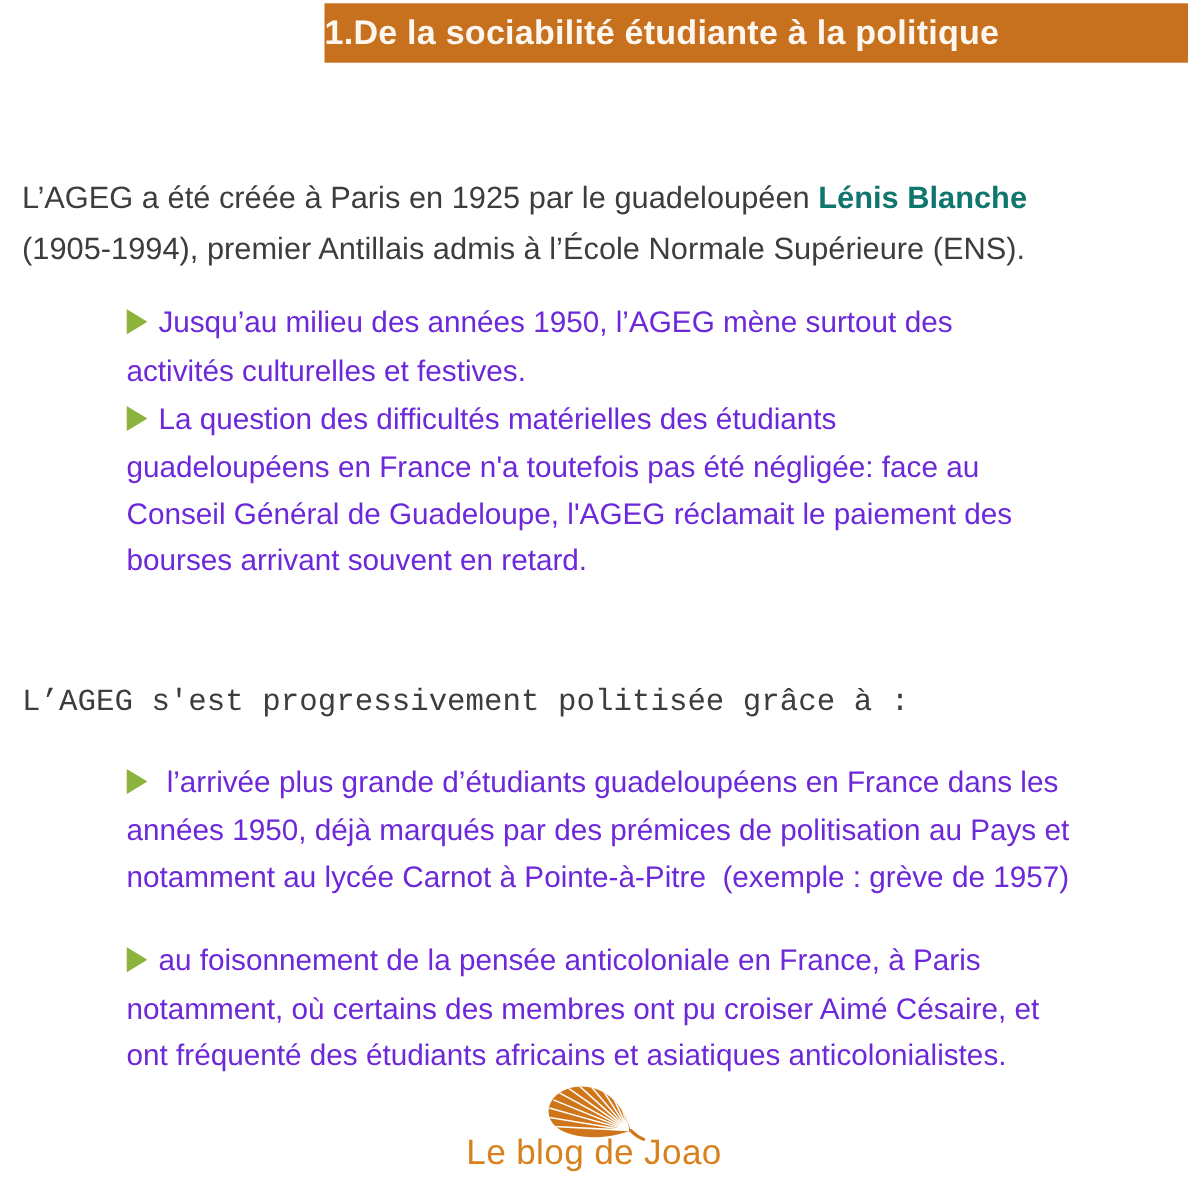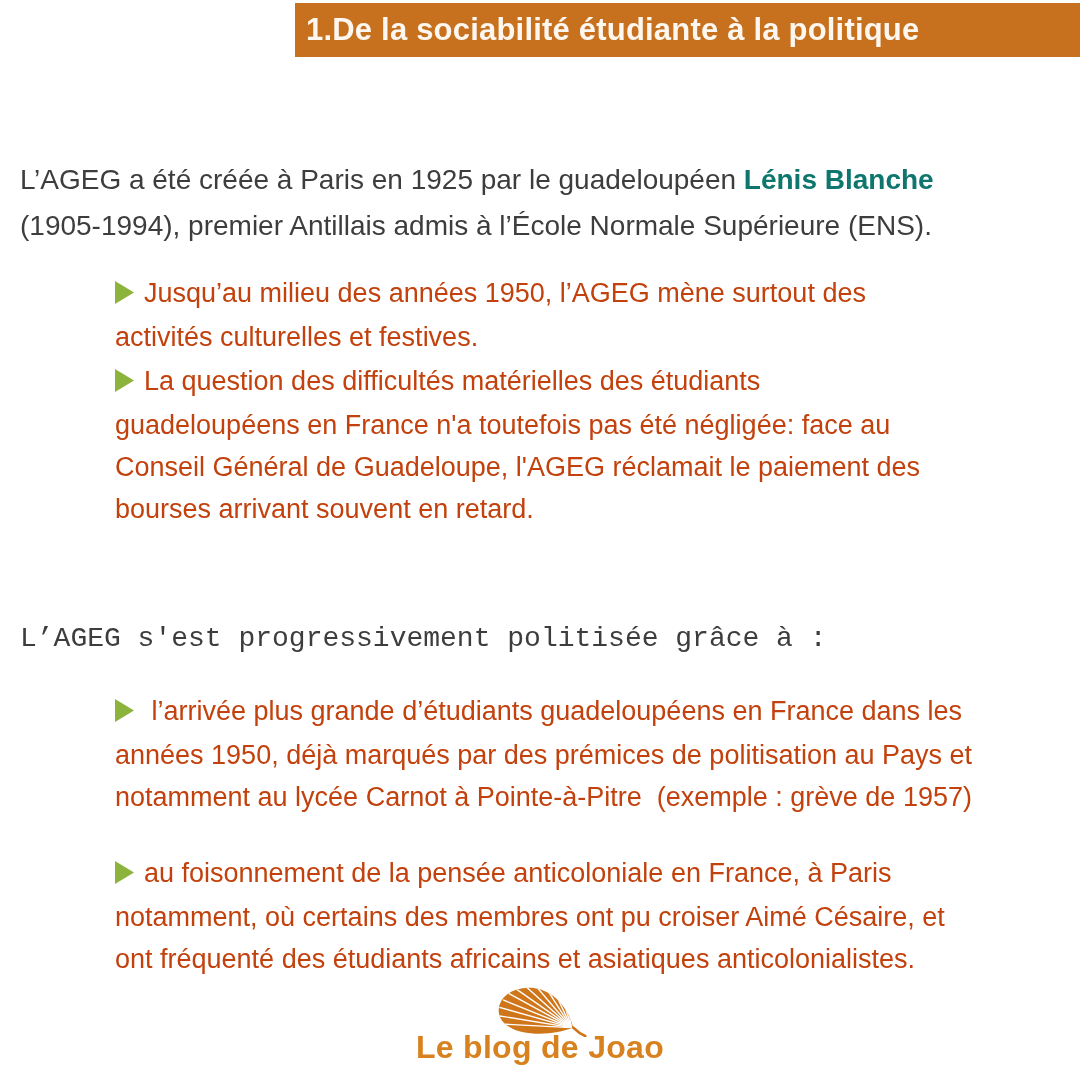--- a/index.html
+++ b/index.html
@@ -18,21 +18,20 @@
   }
   .banner {
     position: absolute;
     top: 3px;
     left: 295px;
     right: 0;
     height: 54px;
     background: #c7701d;
     display: flex;
     align-items: center;
-    padding-left: 11px;
     box-sizing: border-box;
     text-align: right;
   }
   .banner-title {
     color: #fdf7f0;
     font-size: 31px;
     font-weight: 700;
     white-space: nowrap;
     letter-spacing: 0.2px;
   }
@@ -48,21 +47,21 @@
   .para-transition { top: 588px; font-family: Liberation Mono, monospace; }
   .highlight {
     color: #0f766e;
     font-weight: 700;
   }
   .bullet {
     position: absolute;
     left: 115px;
     font-size: 27px;
     line-height: 42px;
-    color: #c2410c;
+    color: #6d28d9;
   }
   .bullet .btext { white-space: pre-line; }
   .bullet-1 { top: 272px; }
   .bullet-2 { top: 360px; }
   .bullet-3 { top: 690px; }
   .bullet-4 { top: 852px; }
   .tri {
     display: inline-block;
     margin-right: 10px;
     vertical-align: -2px;
@@ -75,21 +74,21 @@
     display: flex;
     justify-content: center;
   }
   .brand {
     position: absolute;
     top: 1029px;
     left: 0;
     width: 1080px;
     text-align: center;
     font-size: 32px;
-    font-weight: 700;
+    font-weight: 400;
     color: #d8821f;
     letter-spacing: 0.3px;
   }
 </style>
 </head>
 <body>
 
 <div class="page">
 
   <div class="banner">

